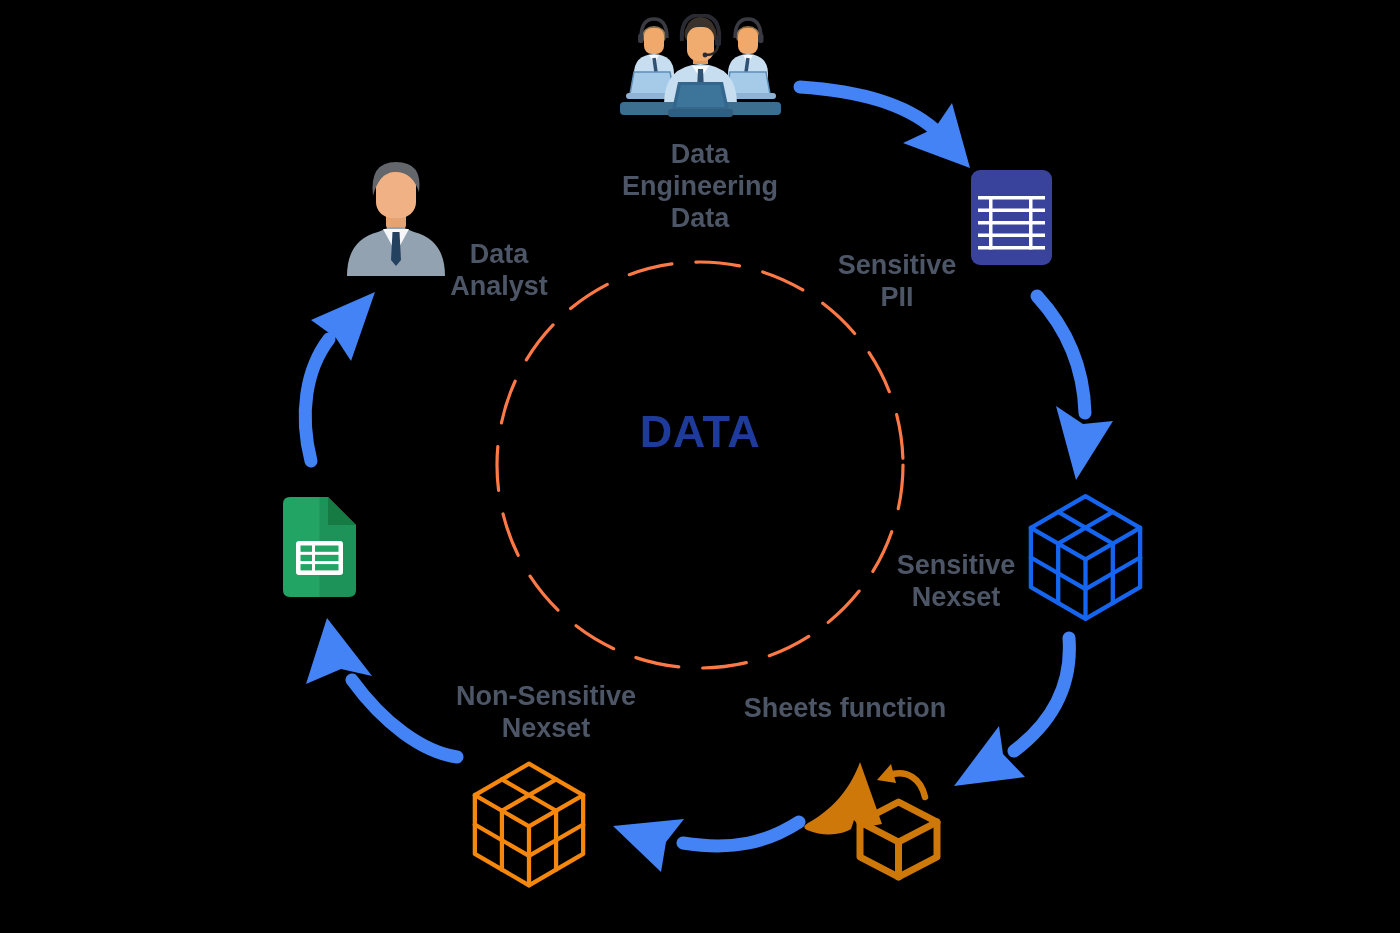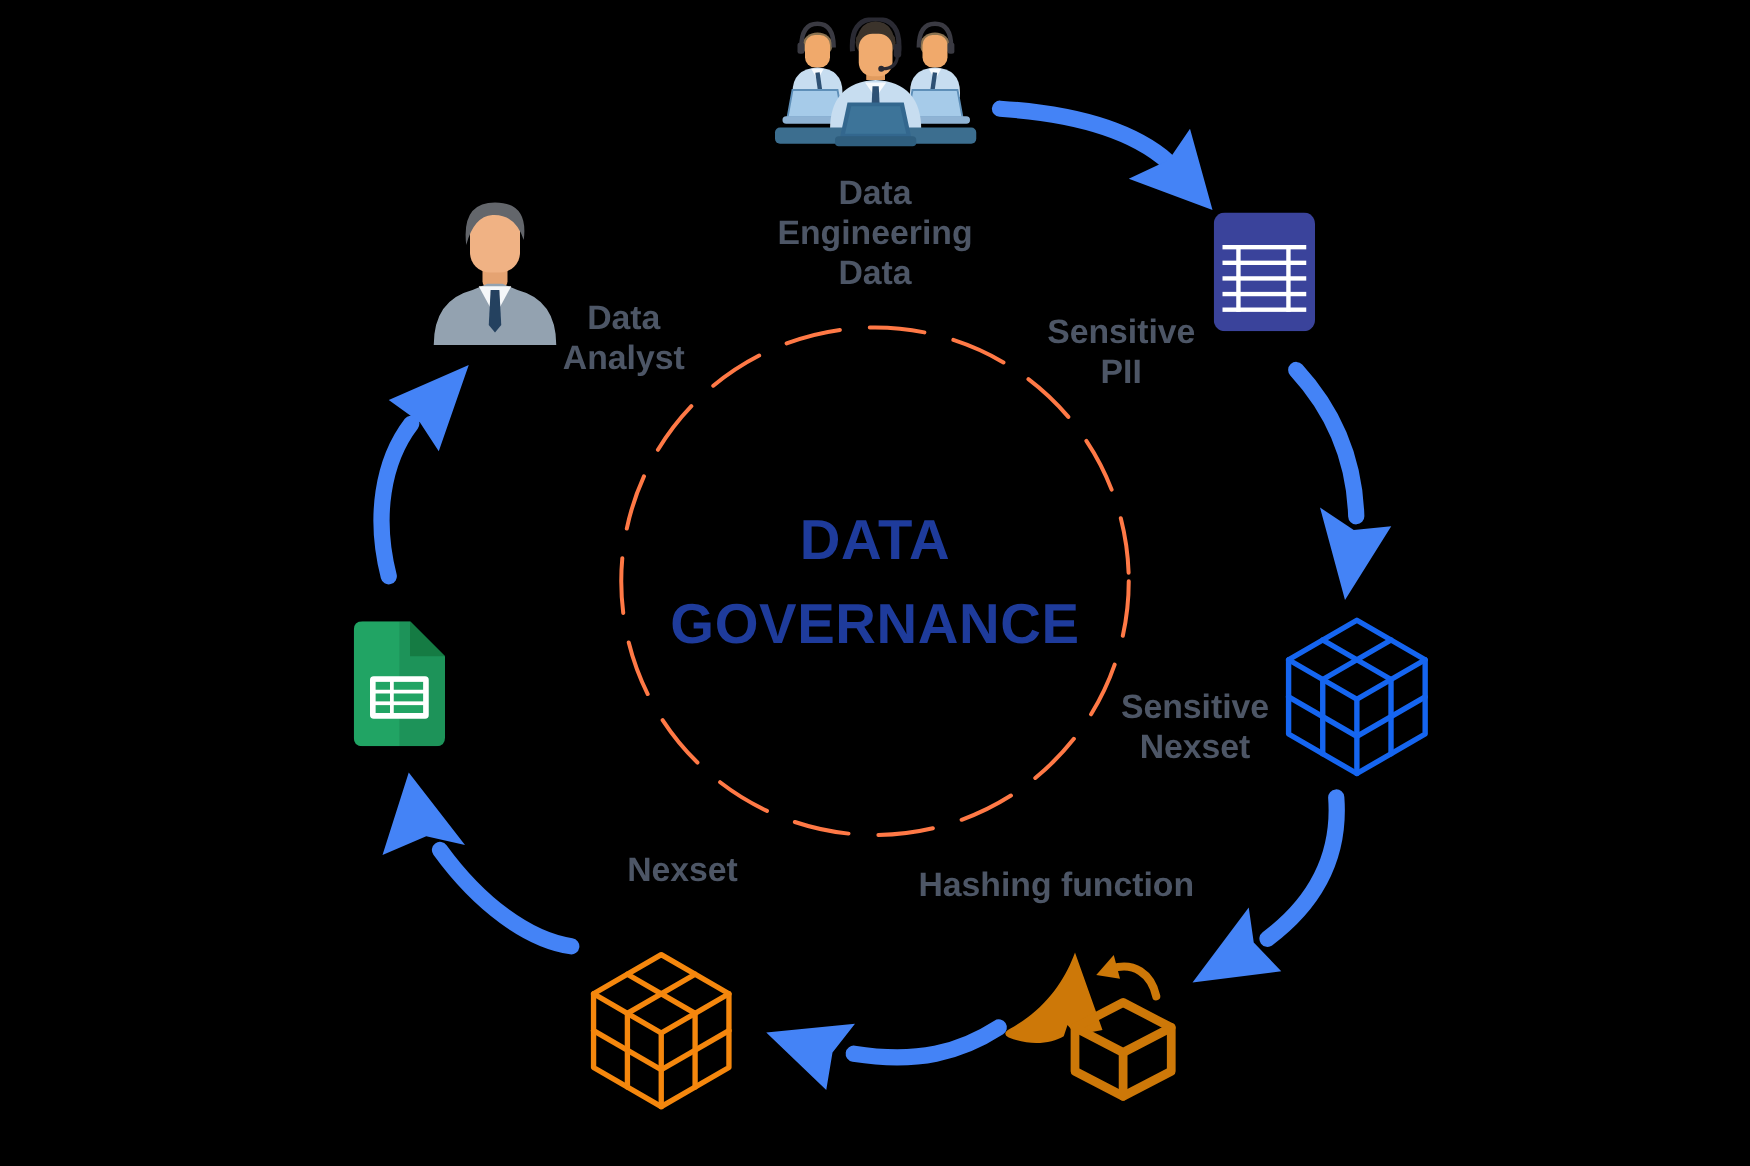--- a/index.html
+++ b/index.html
@@ -44,21 +44,20 @@
       <polygon class="head" points="327,618 372,676 341,669 306,684"></polygon>
     </g>
     <g>
       <path class="tail" d="M 311 461 C 299 414 306 369 329 339"></path>
       <polygon class="head" points="375,292 311,320 336,338 351,361"></polygon>
     </g>
   </svg>
 
   <div class="title">
     <div>DATA</div>
-    <div>GOVERNANCE</div>
   </div>
 
   <svg class="icon" style="left:618px;top:14px" width="165" height="110" viewBox="0 0 165 110">
 
     <ellipse cx="36" cy="22" rx="12" ry="10" fill="#8A7250"></ellipse>
     <rect x="26" y="14" width="20" height="26" rx="8" fill="#F0A96B"></rect>
     <path d="M 23 24 Q 23 5 36 5 Q 49 5 49 24" fill="none" stroke="#3A3A42" stroke-width="3.5"></path>
     <rect x="20" y="20" width="5.5" height="9" rx="2" fill="#3A3A42"></rect>
     <path d="M 16 60 Q 16 41 36 40 Q 56 41 56 60 L 56 64 L 16 64 Z" fill="#C7DDF0"></path>
     <polygon points="31,41 41,41 36,50" fill="#F7FAFD"></polygon>
@@ -138,37 +137,38 @@
     <path d="M 82 12 C 74 34 59 57 30 73 Q 23 77 29 80 C 46 87 63 85 73 79 L 76 70 L 83 78 L 104 74 Z" fill="var(--hash-orange,#CD7808)"></path>
     <g fill="none" stroke="var(--hash-orange,#CD7808)" stroke-width="7" stroke-linejoin="round" stroke-linecap="round">
       <path d="M 120.5 52 L 159 72 L 159 107 L 120.5 127 L 82 107 L 82 72 Z"></path>
       <path d="M 159 72 L 120.5 92 L 82 72"></path>
       <path d="M 120.5 92 L 120.5 127"></path>
     </g>
     <path d="M 147 47 C 143 29 129 19 111 25" fill="none" stroke="var(--hash-orange,#CD7808)" stroke-width="6.5" stroke-linecap="round"></path>
     <polygon points="99,30 113,14 118,33" fill="var(--hash-orange,#CD7808)"></polygon>
   </svg>
   <div class="label" style="left:845px;top:692px">
-    <div>Hashing function</div>
+    <div>Sheets function</div>
   </div>
 
   <svg class="icon" style="left:472px;top:760px" width="114" height="129" viewBox="0 0 120 134">
     <g fill="none" stroke="var(--cube-orange,#F5870D)" stroke-width="4.5" stroke-linejoin="round" stroke-linecap="round">
       <path d="M 60 3 L 117 36 L 117 98 L 60 131 L 3 98 L 3 36 Z"></path>
       <path d="M 117 36 L 60 69 L 3 36"></path>
       <path d="M 60 69 L 60 131"></path>
       <path d="M 88.5 19.5 L 31.5 52.5"></path>
       <path d="M 31.5 19.5 L 88.5 52.5"></path>
       <path d="M 31.5 52.5 L 31.5 114.5"></path>
       <path d="M 3 67 L 60 100"></path>
       <path d="M 88.5 52.5 L 88.5 114.5"></path>
       <path d="M 117 67 L 60 100"></path>
     </g>
   </svg>
   <div class="label" style="left:546px;top:680px">
+    <div>Non-Sensitive</div>
     <div>Nexset</div>
   </div>
 
   <svg class="icon" style="left:283px;top:497px" width="73" height="100" viewBox="0 0 73 100">
     <path d="M 7 0 H 45 L 73 28 V 93 Q 73 100 66 100 H 7 Q 0 100 0 93 V 7 Q 0 0 7 0 Z" fill="var(--sheets-green,#21A464)"></path>
     <path d="M 36.5 0 H 45 L 73 28 V 93 Q 73 100 66 100 H 36.5 Z" fill="rgba(0,0,0,0.10)"></path>
     <polygon points="45,0 73,28 45,28" fill="var(--sheets-green-dark,#157B43)"></polygon>
     <rect x="13" y="44" width="47" height="34" rx="3" fill="#FFFFFF"></rect>
     <g fill="var(--sheets-green,#21A464)">
       <rect x="17.5" y="48.5" width="11.5" height="6.3"></rect>

